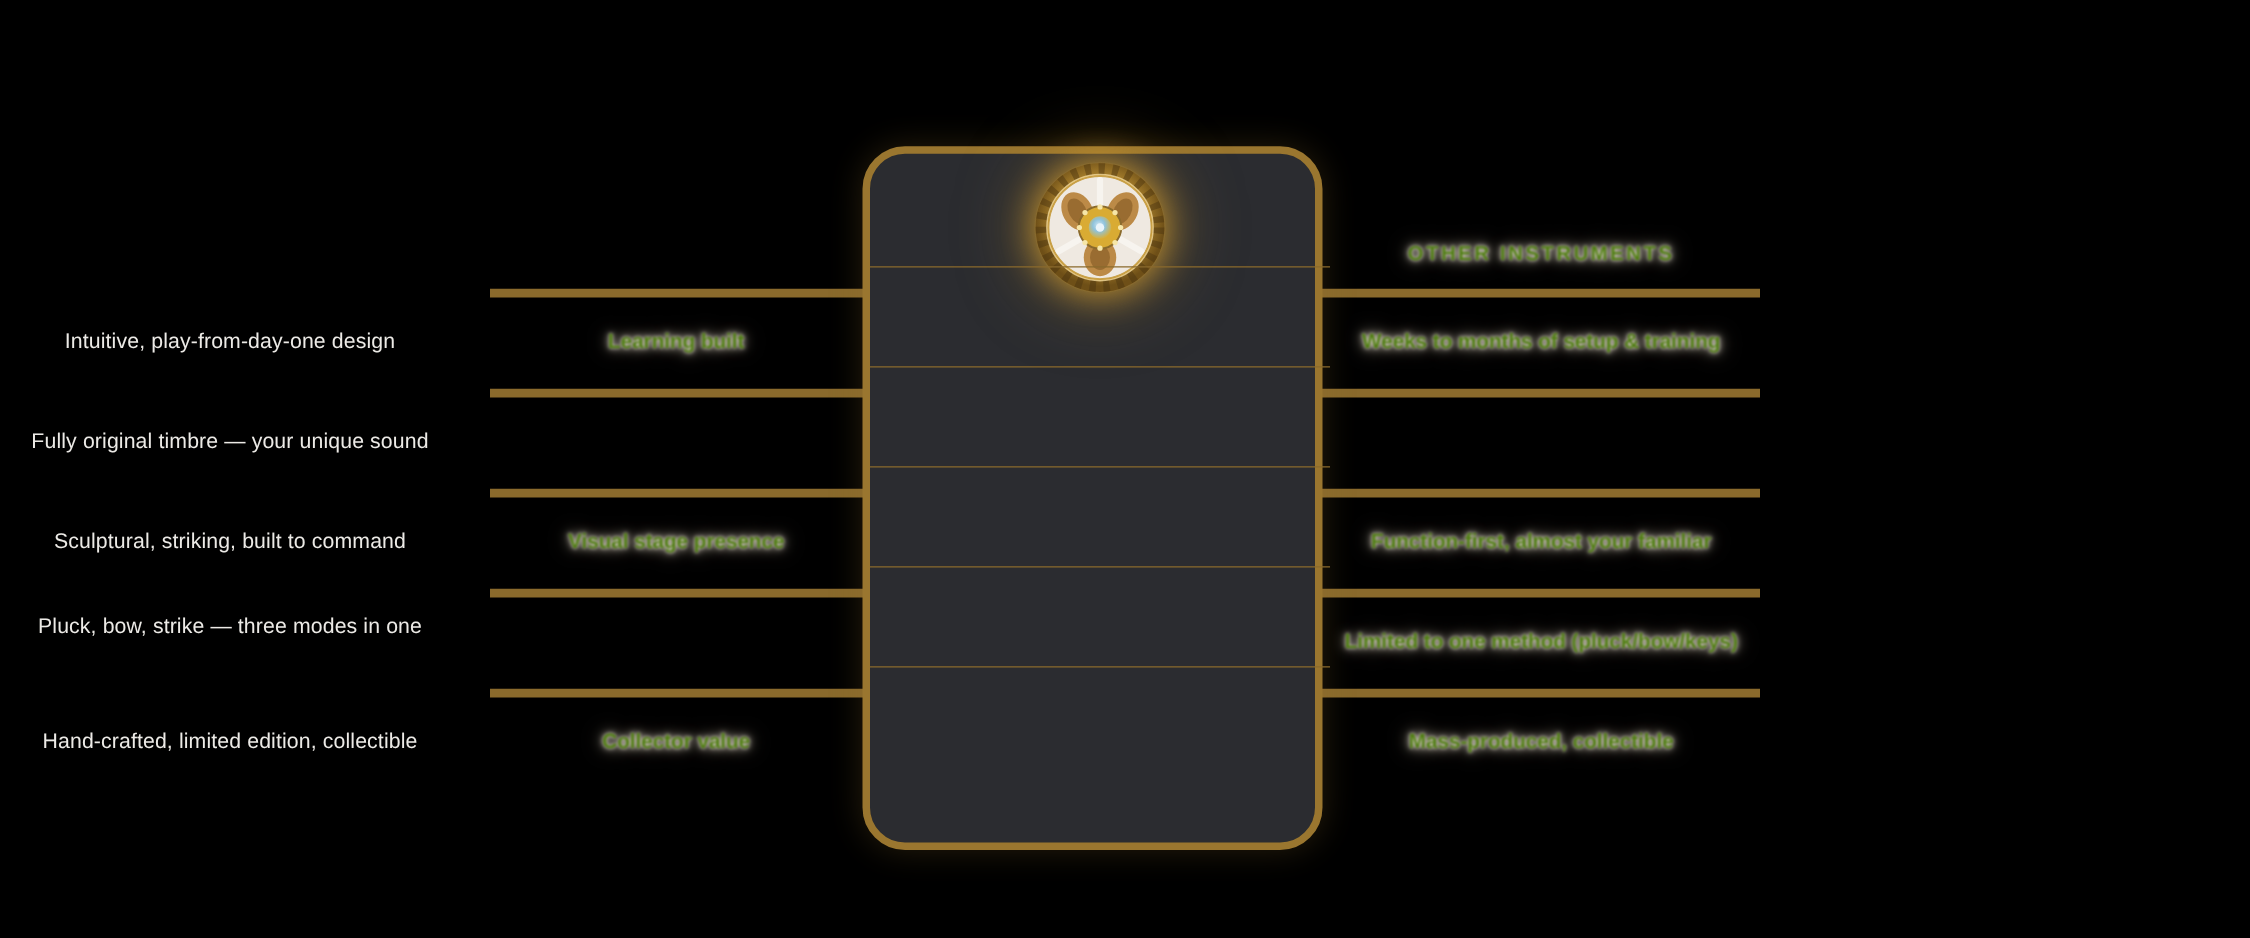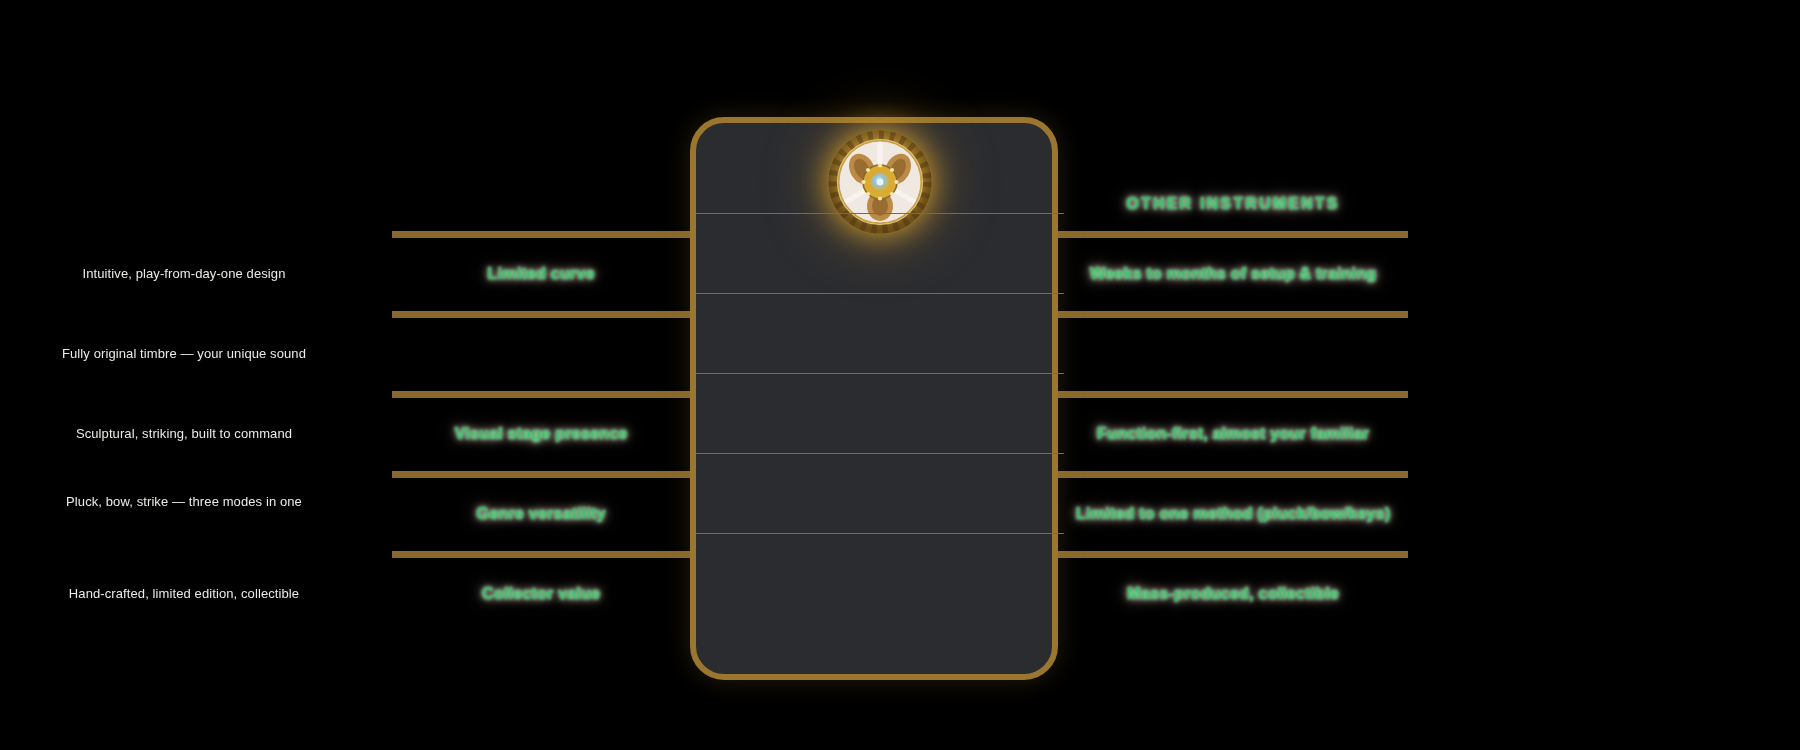--- a/index.html
+++ b/index.html
@@ -79,35 +79,35 @@
 
   
   .center-cell {
     position: absolute;
     left: 0;
     width: 368px;
     display: flex;
     align-items: center;
     justify-content: center;
     color: #eceae6;
-    font-size: 13px;
+    font-size: 17px;
     letter-spacing: 0.1px;
     text-align: center;
     padding: 0 16px;
     box-sizing: border-box;
   }
 
   
   .side-cell {
     position: absolute;
     display: flex;
     align-items: center;
     justify-content: center;
     text-align: center;
-    color: #22c55e;
+    color: #4d7c0f;
     font-size: 16.5px;
     font-weight: 700;
     box-sizing: border-box;
     padding: 0 6px;
     text-shadow:
        0 0 2px rgba(255,248,236,0.95),
        0 0 5px rgba(255,246,230,0.85),
        0 0 11px rgba(250,238,215,0.7),
        0 0 20px rgba(240,225,195,0.45);
     filter: blur(0.9px);
@@ -206,31 +206,30 @@
       </div>
     </div>
 
     <div class="center-divider" style="top:90px"></div>
     <div class="center-divider" style="top:170px"></div>
     <div class="center-divider" style="top:250px"></div>
     <div class="center-divider" style="top:330px"></div>
     <div class="center-divider" style="top:410px"></div>
   </div>
 
-  <div class="side-cell col-left" style="top:235px;height:76px">Limited curve</div>
+  <div class="side-cell col-left" style="top:235px;height:76px">Learning built</div>
   <div class="center-cell" style="top:235px;height:76px">Intuitive, play-from-day-one design</div>
   <div class="side-cell col-right" style="top:235px;height:76px">Weeks to months of setup &amp; training</div>
 
   <div class="center-cell" style="top:315px;height:76px">Fully original timbre — your unique sound</div>
 
   <div class="side-cell col-left" style="top:395px;height:76px">Visual stage presence</div>
   <div class="center-cell" style="top:395px;height:76px">Sculptural, striking, built to command</div>
   <div class="side-cell col-right" style="top:395px;height:76px">Function-first, almost your familiar</div>
 
-  <div class="side-cell col-left" style="top:475px;height:76px">Genre versatility</div>
   <div class="center-cell" style="top:463px;height:76px">Pluck, bow, strike — three modes in one</div>
   <div class="side-cell col-right" style="top:475px;height:76px">Limited to one method (pluck/bow/keys)</div>
 
   <div class="side-cell col-left" style="top:555px;height:76px">Collector value</div>
   <div class="center-cell" style="top:555px;height:76px">Hand-crafted, limited edition, collectible</div>
   <div class="side-cell col-right" style="top:555px;height:76px">Mass-produced, collectible</div>
 
 </div>
 
 </body></html>

